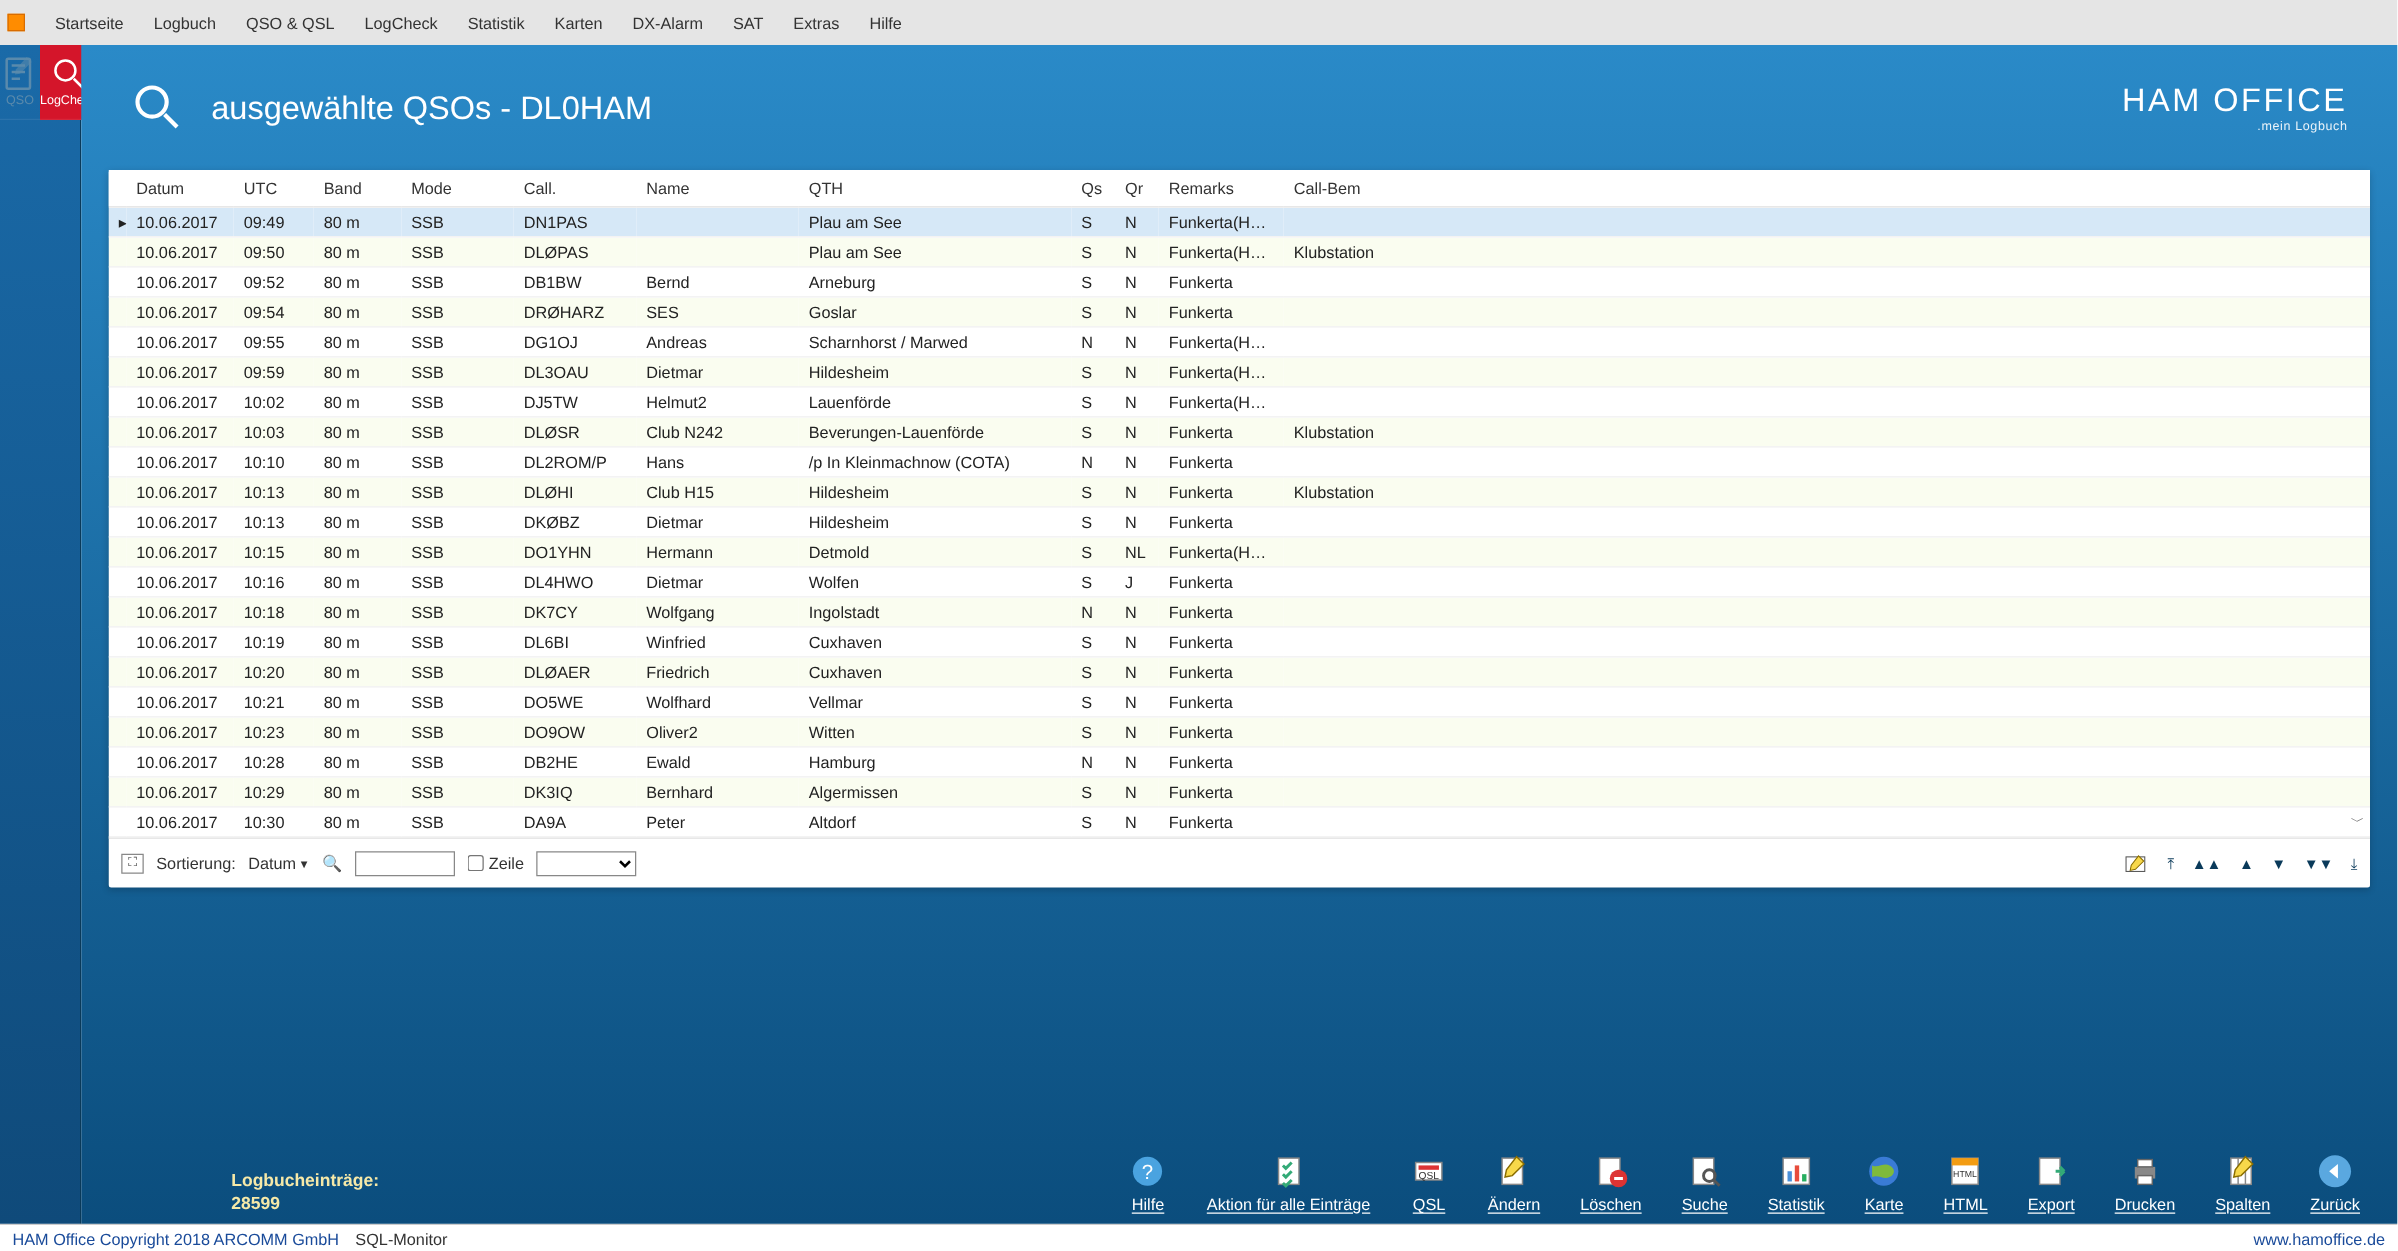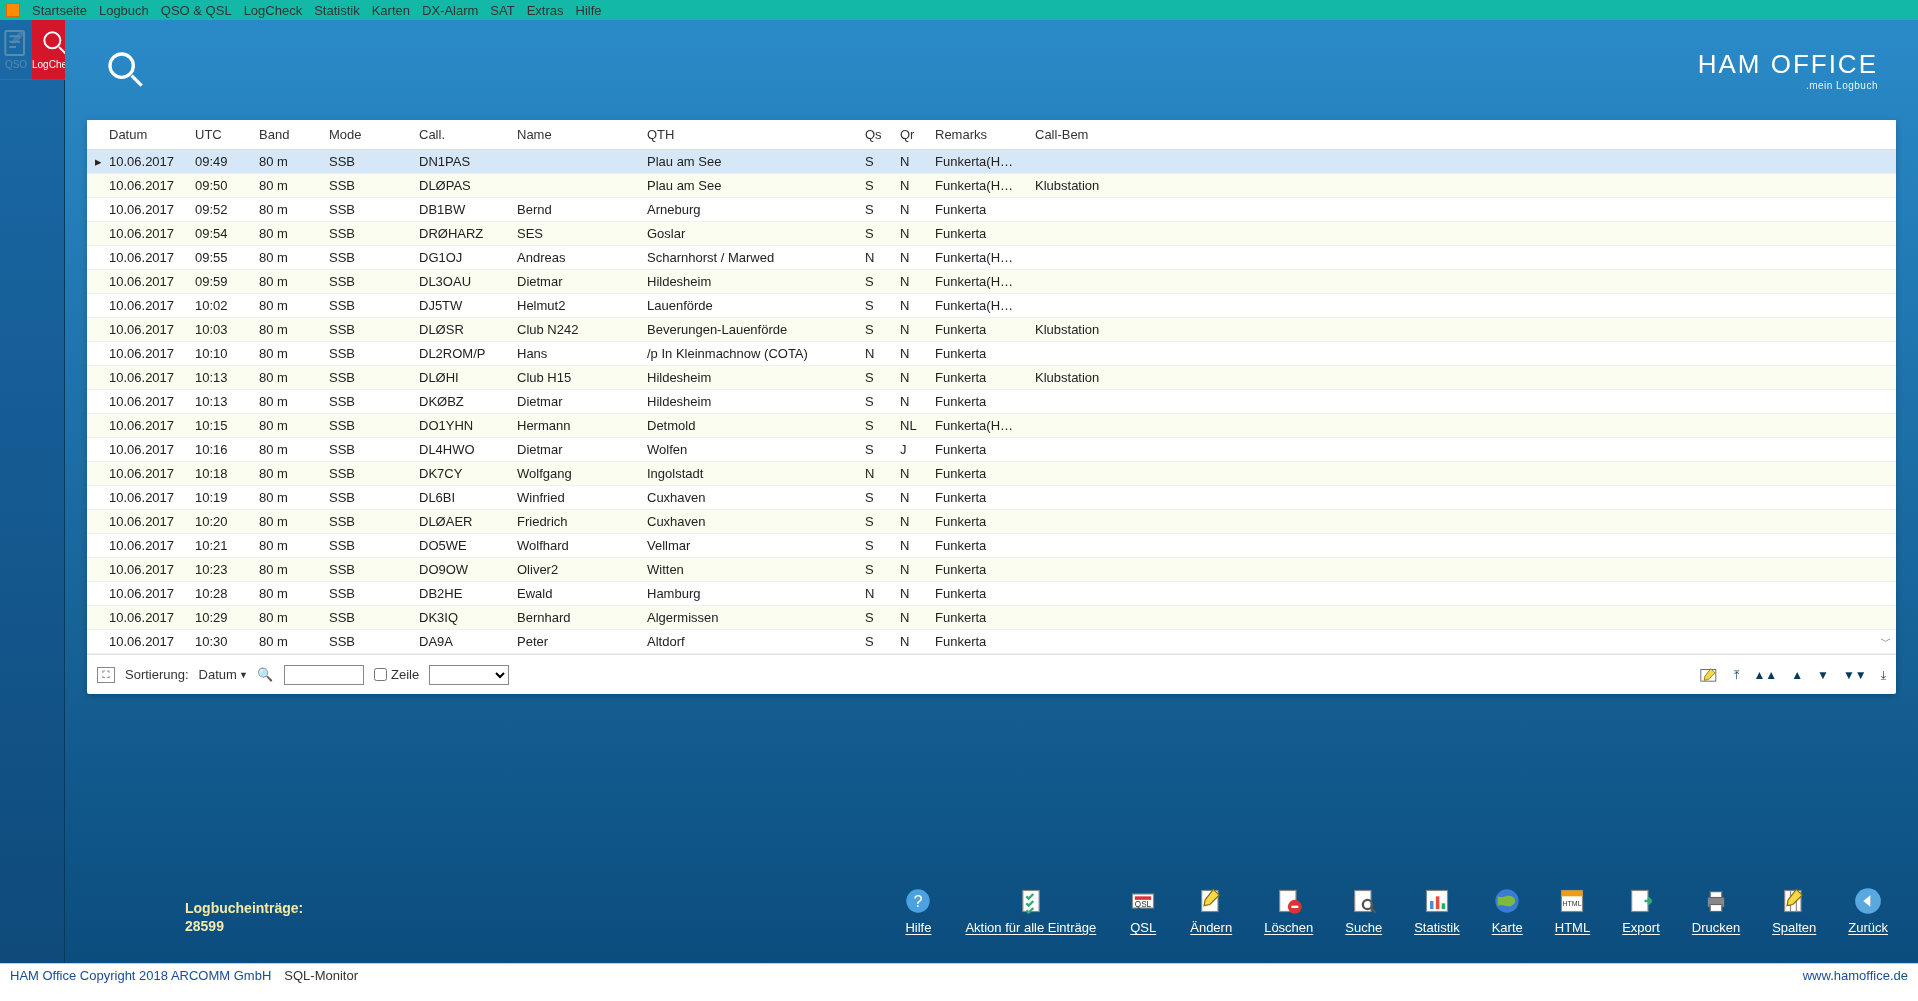--- a/index.html
+++ b/index.html
@@ -1,19 +1,19 @@
 <!DOCTYPE html>
 <html><head>
 <meta charset="utf-8">
 <style>
 * { margin: 0; padding: 0; box-sizing: border-box; font-family: Segoe UI, Tahoma, sans-serif; }
 body { width: 1918px; height: 1001px; overflow: hidden; background: #fff; font-size: 13px; }
 
 
-.menubar { height: 20px; background: #14b8a6; display: flex; align-items: center; padding-left: 6px; gap: 12px; font-size: 13px; color: #333; }
+.menubar { height: 36px; background: #e5e5e5; display: flex; align-items: center; padding-left: 6px; gap: 24px; font-size: 13px; color: #333; }
 .menubar .home-icon { width: 14px; height: 14px; background: #ff8c00; border: 1px solid #d86c00; display: inline-block; }
 .menubar span { cursor: pointer; }
 
 
 .app { display: flex; height: 943px; }
 
 
 .sidebar { width: 65px; background: linear-gradient(180deg,#1a6aa8 0%,#0f4a7a 100%); display: flex; flex-direction: row; border-right: 1px solid #0a3a5a; }
 .side-item { width: 65px; height: 60px; display: flex; flex-direction: column; align-items: center; justify-content: center; color: #7aafd4; font-size: 10px; border-bottom: 1px solid rgba(255,255,255,0.08); cursor: pointer; }
 .side-item.active { background: #d4152a; color: #fff; }
@@ -53,21 +53,21 @@
 .cf-left .expand-btn { width: 18px; height: 16px; border: 1px solid #888; display: flex; align-items: center; justify-content: center; font-size: 10px; cursor: pointer; }
 .sort-combo { display: inline-flex; align-items: center; gap: 2px; cursor: pointer; }
 .search-input { width: 80px; height: 20px; border: 1px solid #888; padding: 0 4px; }
 .zeile-cb { display: flex; align-items: center; gap: 4px; }
 .combo { width: 80px; height: 20px; border: 1px solid #888; background: #fff; }
 .cf-right { display: flex; align-items: center; gap: 14px; }
 .nav-icon { cursor: pointer; color: #0a3a5a; font-size: 12px; }
 .edit-flag { width: 20px; height: 16px; cursor: pointer; }
 
 
-.bottom { flex: 1; display: flex; align-items: flex-end; padding: 0 30px 28px 120px; justify-content: space-between; color: #fff; }
+.bottom { flex: 1; display: flex; align-items: flex-end; padding: 0 30px 8px 120px; justify-content: space-between; color: #fff; }
 .log-count { font-size: 14px; font-weight: 700; color: #f6e9a8; line-height: 1.3; }
 .action-bar { display: flex; gap: 32px; align-items: flex-end; }
 .action { display: flex; flex-direction: column; align-items: center; gap: 4px; cursor: pointer; font-size: 13px; color: #fff; }
 .action .lbl { text-decoration: underline; text-underline-offset: 2px; }
 .action .abic { width: 30px; height: 30px; display: flex; align-items: center; justify-content: center; }
 .action .abic svg { width: 28px; height: 28px; }
 
 
 .statusbar { height: 24px; background: #fff; border-top: 1px solid #ccc; display: flex; align-items: center; justify-content: space-between; padding: 0 10px; font-size: 13px; color: #1a4b9a; }
 .statusbar .sql { color: #333; margin-left: 13px; }
@@ -176,20 +176,21 @@
     </div>
   </div>
 
   <div class="content">
     <div class="header">
       <div class="header-left">
         <span class="big-search"><svg viewBox="0 0 24 24">
               <circle cx="10" cy="10" r="7"></circle>
               <path d="M16 16l6 6"></path>
             </svg></span>
+        <span class="header-title">ausgewählte QSOs  -  DL0HAM</span>
       </div>
       <div class="brand">
         <div class="brand-main">HAM OFFICE</div>
         <div class="brand-sub">.mein Logbuch</div>
       </div>
     </div>
 
     <div class="card">
       <div class="grid-wrap">
         <span class="scroll-up">︿</span>

